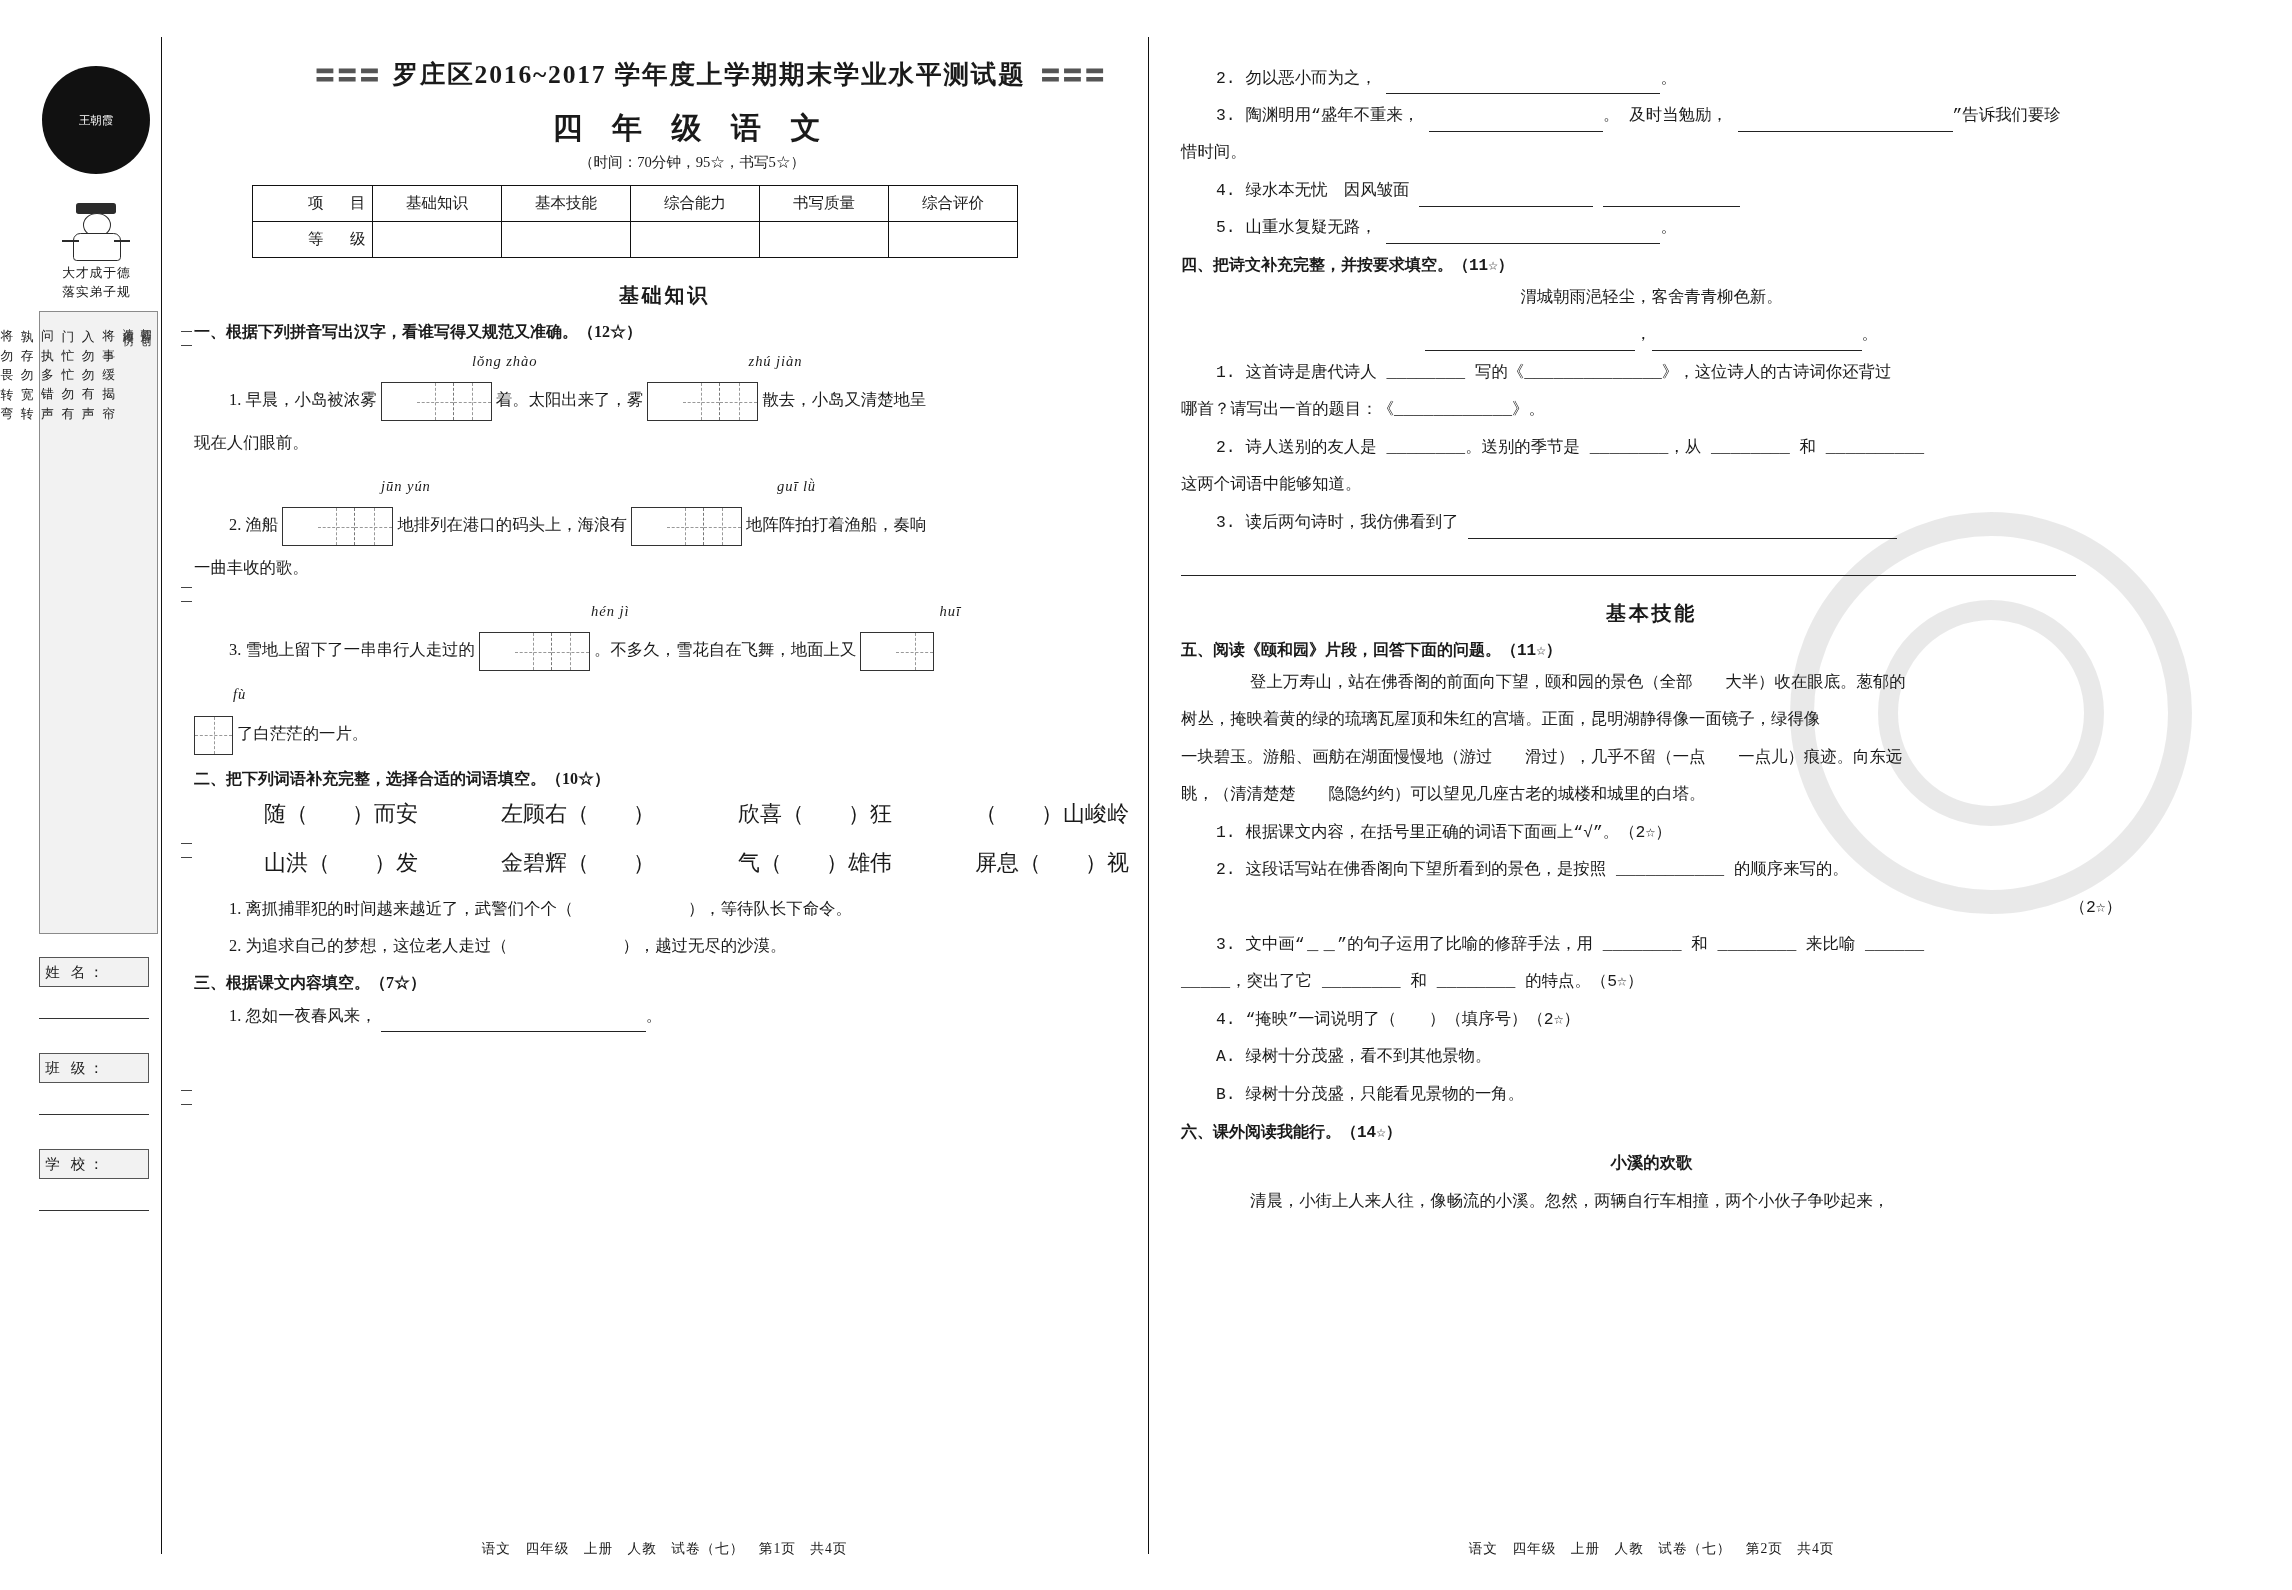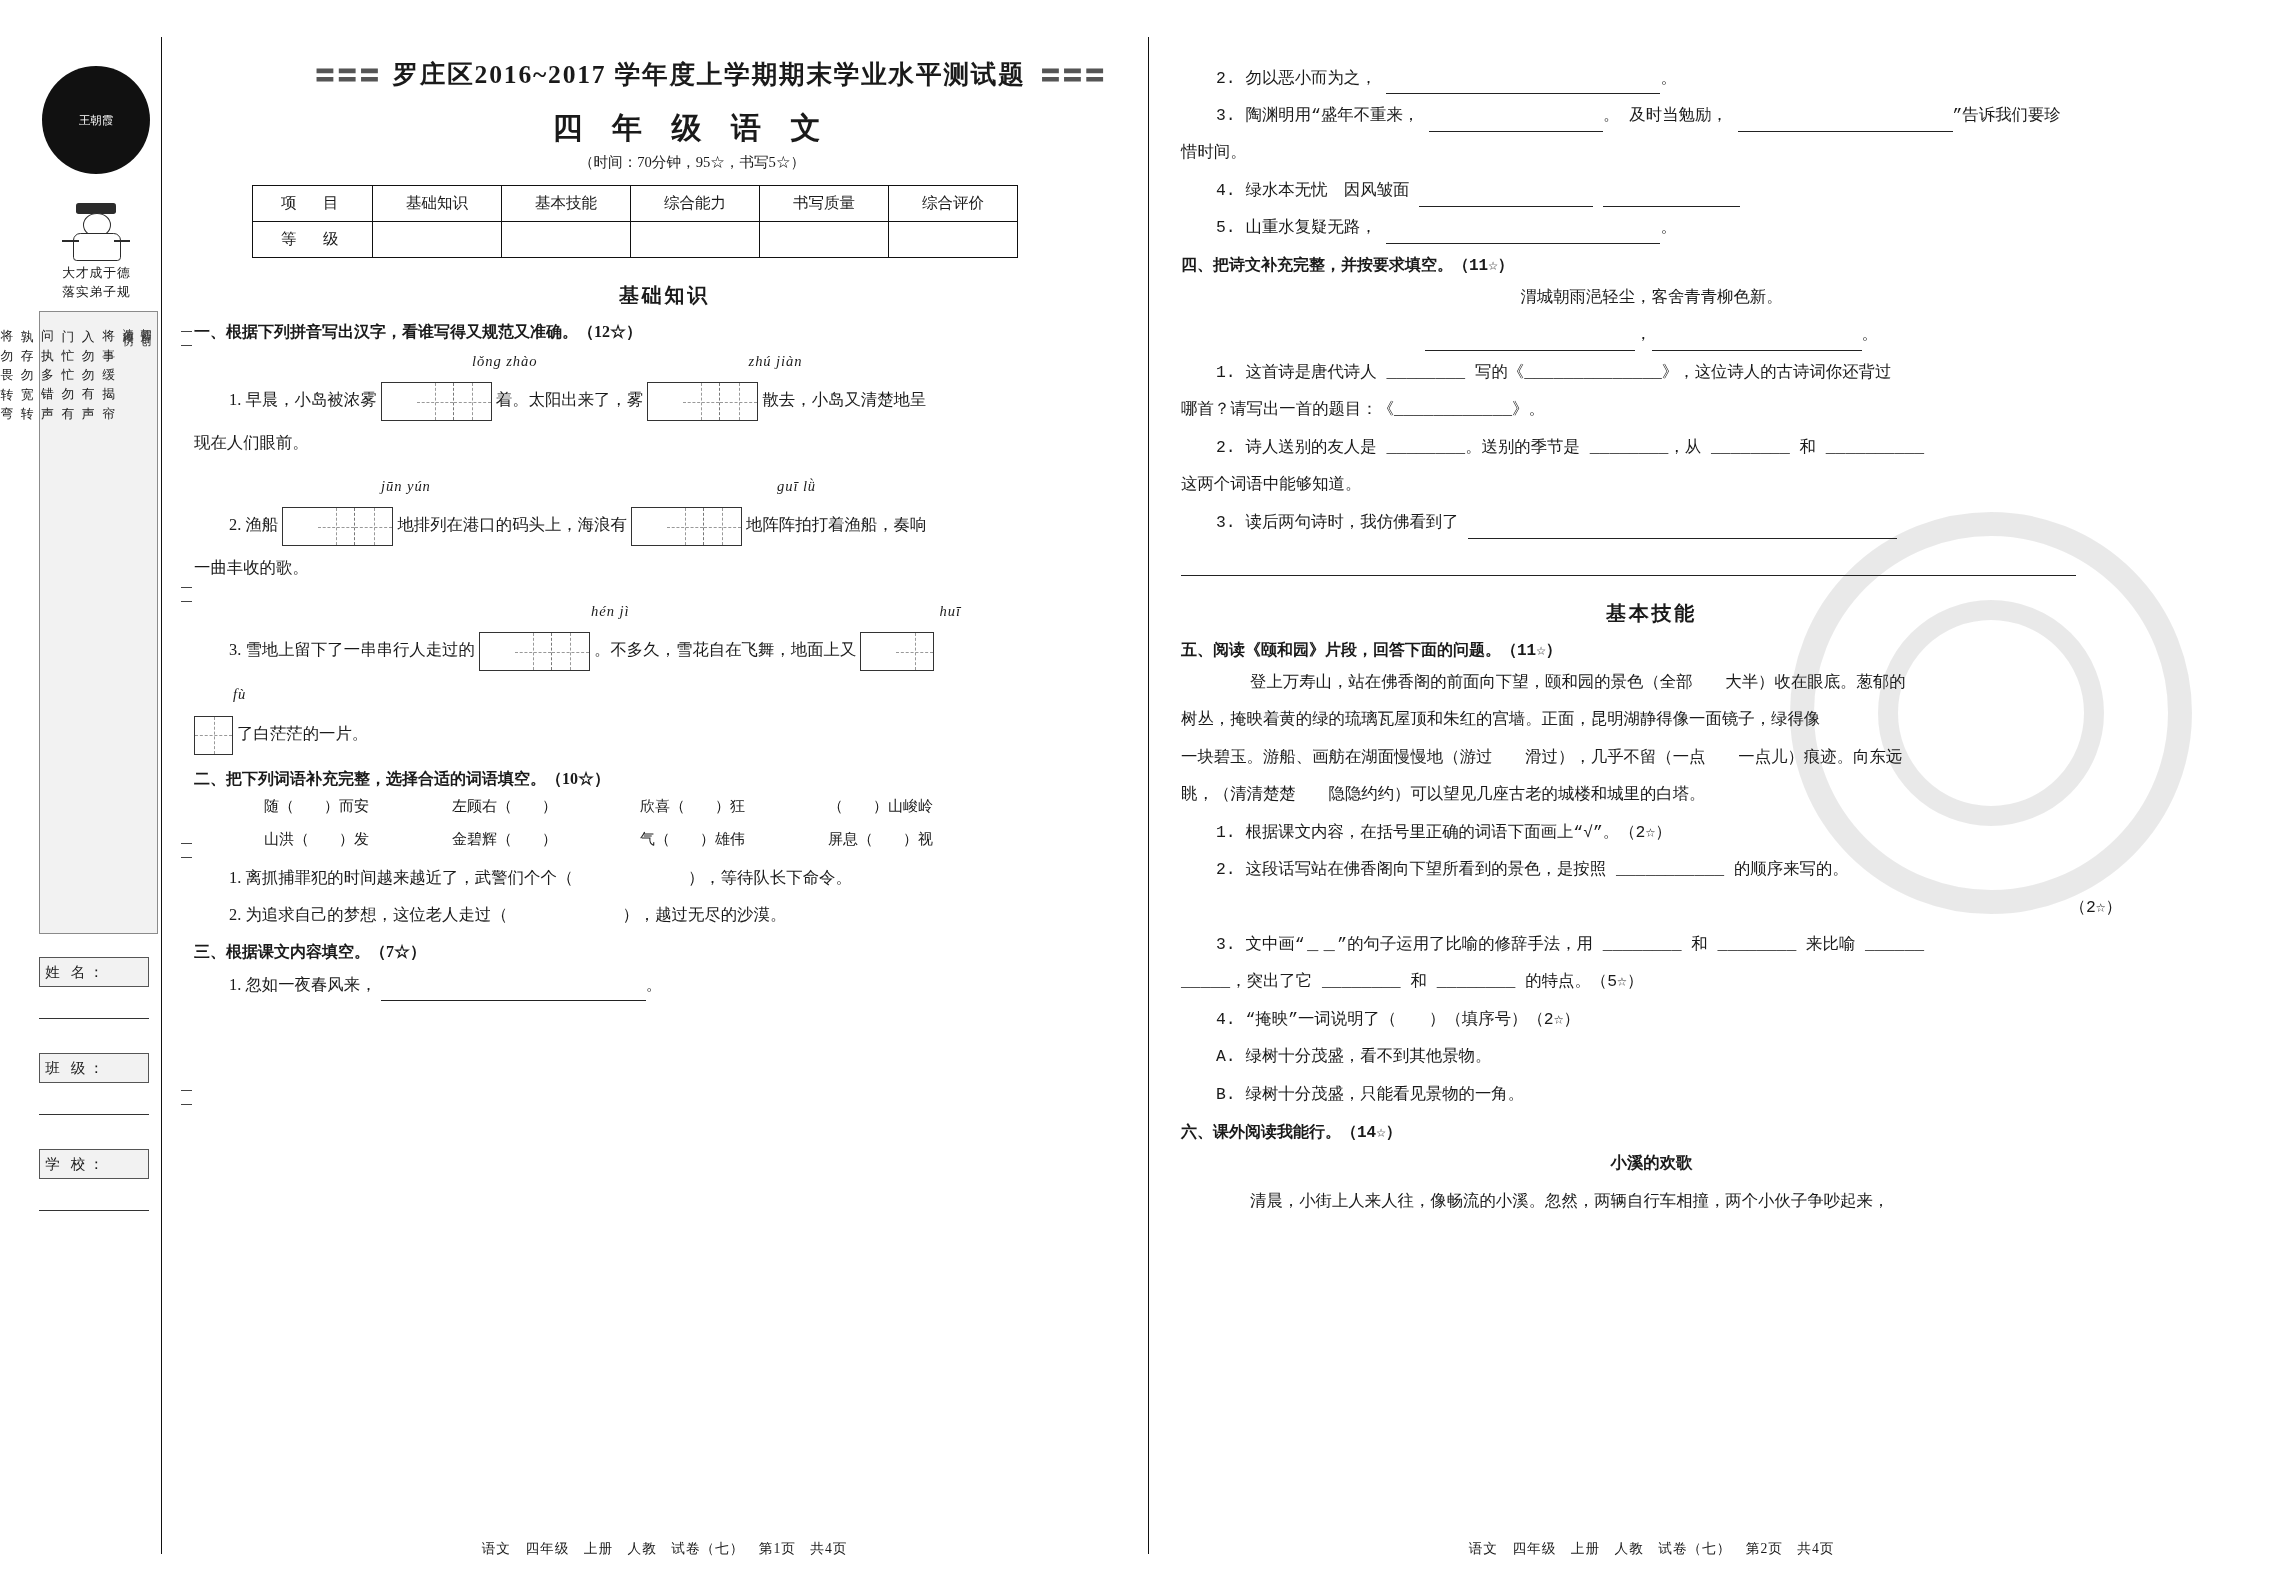--- a/index.html
+++ b/index.html
@@ -44,35 +44,35 @@
   .colA{left:194px;}
   .colB{left:1181px;font-family:Liberation Mono, monospace;}
   
   .titlebar{display:flex;align-items:center;gap:12.8px;margin-left:119px;}
   .titlebar .deco{font-size:24px;color:#555;letter-spacing:-1.8px;}
   .maintitle{font-size:25.6px;font-weight:bold;letter-spacing:1.8px;}
   .subject{text-align:center;font-size:30px;font-weight:bold;letter-spacing:11px;margin:16.4px 0 3.7px 55px;}
   .timing{text-align:center;font-size:14.6px;margin:0 0 12.8px 55px;}
   table.scoretab{border-collapse:collapse;margin:0 0 0 58px;}
   table.scoretab td{border:0.9px solid #111;height:33px;font-size:15.5px;text-align:center;}
-  table.scoretab td.h{letter-spacing:5.5px;width:117px;}
+  table.scoretab td.h{letter-spacing:5.5px;width:117px;text-align:right;}
   table.scoretab td.c{width:126px;}
   .sectionhead{text-align:center;font-size:20px;font-weight:bold;letter-spacing:2.7px;margin:24px 0 12.8px 0;}
   .q{font-size:16.4px;line-height:1.95;margin:5.5px 0;}
   .qhead{font-weight:bold;font-size:16px;margin-top:11px;}
   .indent{text-indent:35px;}
   .indent2{text-indent:69px;}
   .pinyin{font-size:14.6px;font-style:italic;letter-spacing:0.9px;}
   .tianzi{display:inline-block;vertical-align:middle;border:0.9px solid #333;height:37px;position:relative;background:#fff;}
   .tianzi .cell{display:inline-block;width:37px;height:37px;border-right:0.9px dashed #777;position:relative;box-sizing:border-box;}
   .tianzi .cell:last-child{border-right:none;}
   .tianzi .cell:before{content:"";position:absolute;left:0;top:50%;width:100%;border-top:0.9px dashed #999;}
   .tianzi .cell:after{content:"";position:absolute;top:0;left:50%;height:100%;border-left:0.9px dashed #999;}
   .ul{display:inline-block;border-bottom:0.9px solid #222;height:16.4px;vertical-align:bottom;}
-  .rowline{display:flex;gap:48px;font-size:15px;line-height:2.2;align-items:center;}
+  .rowline{display:flex;gap:48px;font-size:22px;line-height:2.2;align-items:center;}
   .footer{position:absolute;bottom:33px;font-size:13.7px;letter-spacing:0.9px;text-align:center;width:941px;}
   .footerA{left:194px;}
   .footerB{left:1181px;}
   .watermark{position:absolute;right:101px;top:512px;width:402px;height:402px;opacity:0.10;
              border:24px solid #333;border-radius:50%;box-sizing:border-box;}
   .watermark:after{content:"";position:absolute;left:64px;top:64px;right:64px;bottom:64px;
              border:20px solid #333;border-radius:50%;}
   .centerline{text-align:center;}
   .small{font-size:14.6px;}
 </style>

